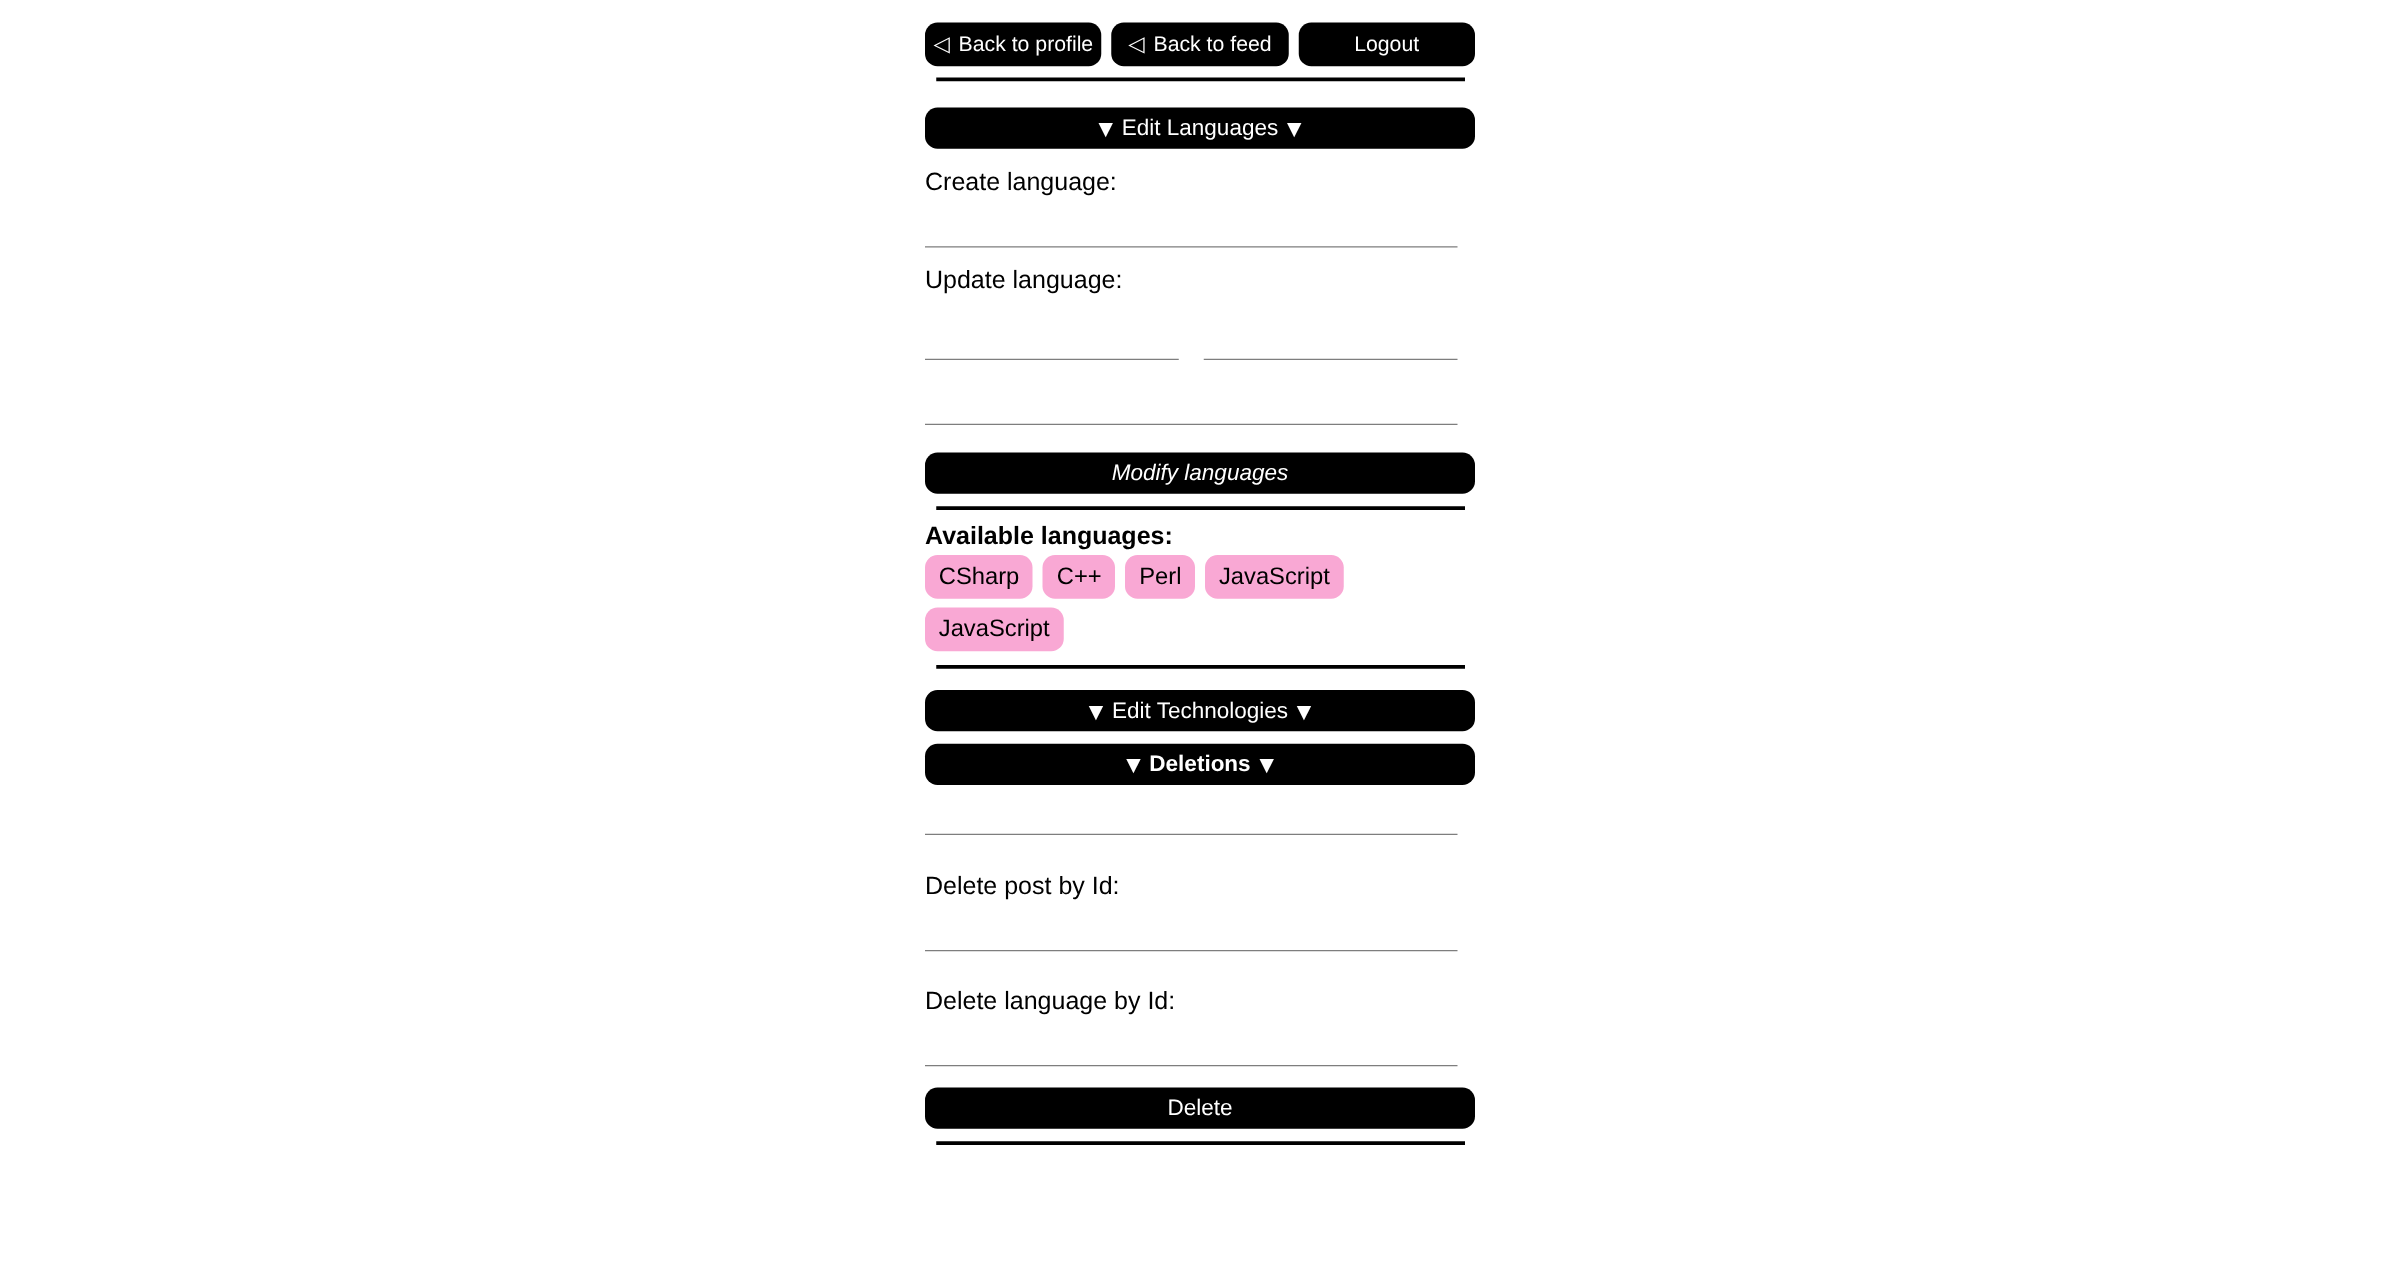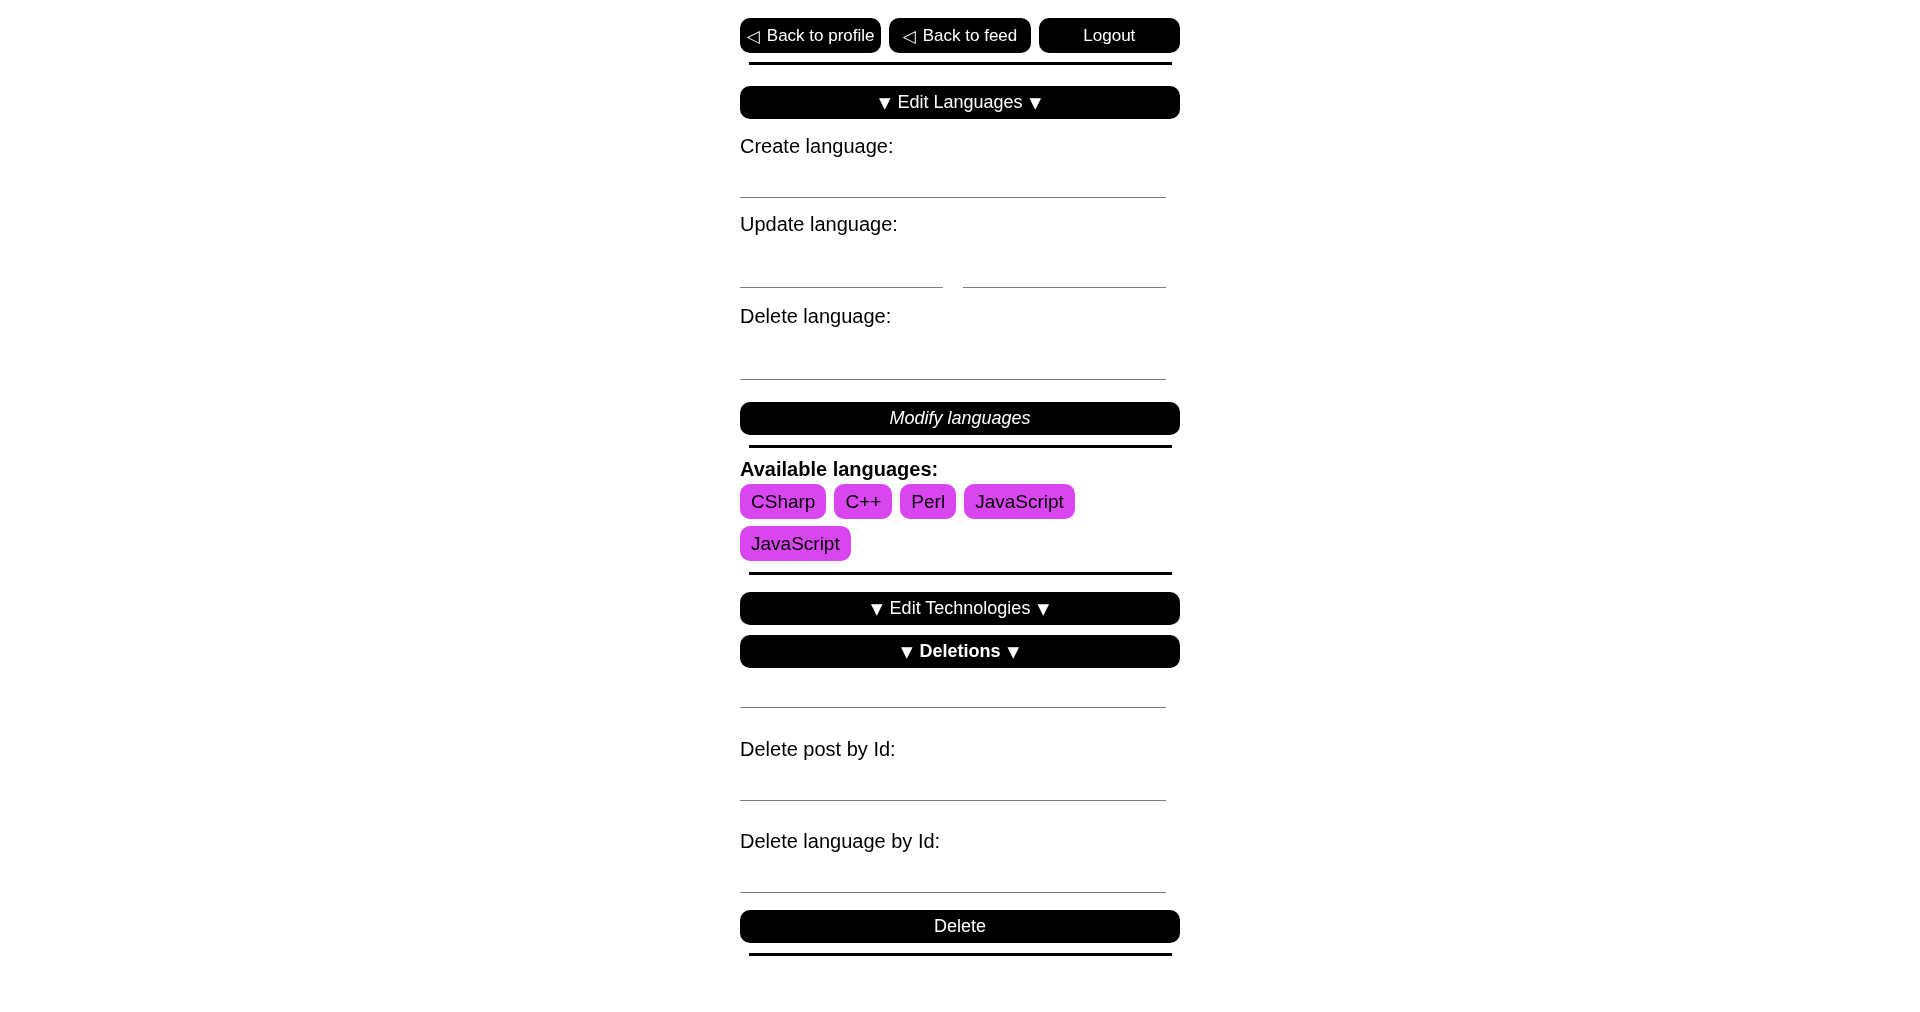--- a/index.html
+++ b/index.html
@@ -78,21 +78,21 @@
   }
   .pair .line-input { width: 203px; }
   .chips {
     width: 426px;
     display: flex;
     flex-wrap: wrap;
     align-items: center;
     gap: 7px 8px;
   }
   .chip {
-    background: #d946ef;
+    background: #f9a8d4;
     color: #000000;
     border: none;
     border-radius: 10px;
     height: 35px;
     padding: 0 11px;
     font-size: 19px;
     font-family: inherit;
     cursor: pointer;
   }
   .icon-glyph { font-family: "DejaVu Sans", sans-serif; }
@@ -139,21 +139,20 @@
 
   <label class="field-label mt16">Create language:</label>
   <input class="line-input" type="text" value="" style="">
 
   <label class="field-label mt15">Update language:</label>
   <div class="pair mt12">
     <input class="line-input" type="text" value="" style="">
     <input class="line-input" type="text" value="" style="">
   </div>
 
-  <label class="field-label mt17">Delete language:</label>
   <input class="line-input mt12" type="text" value="" style="">
 
   <button class="btn btn-wide mt22">
     <span>Modify languages</span>
   </button>
 
   <div class="divider mt10"></div>
 
   <div class="field-label mt10">Available languages:</div>
 

